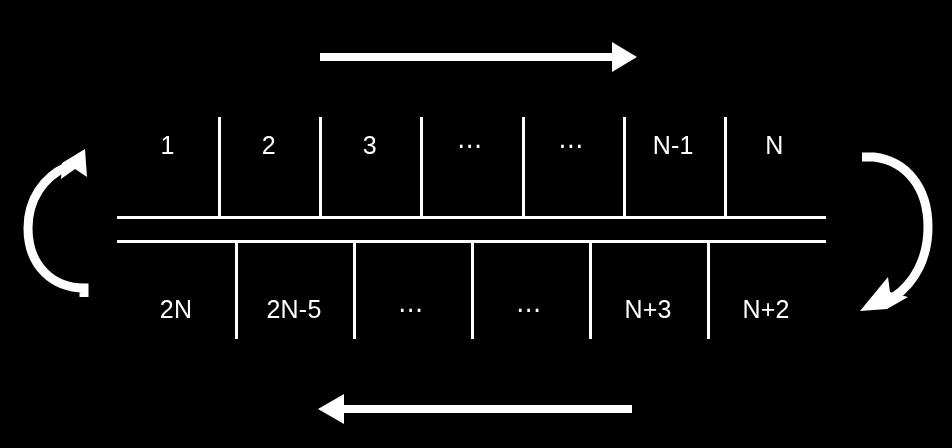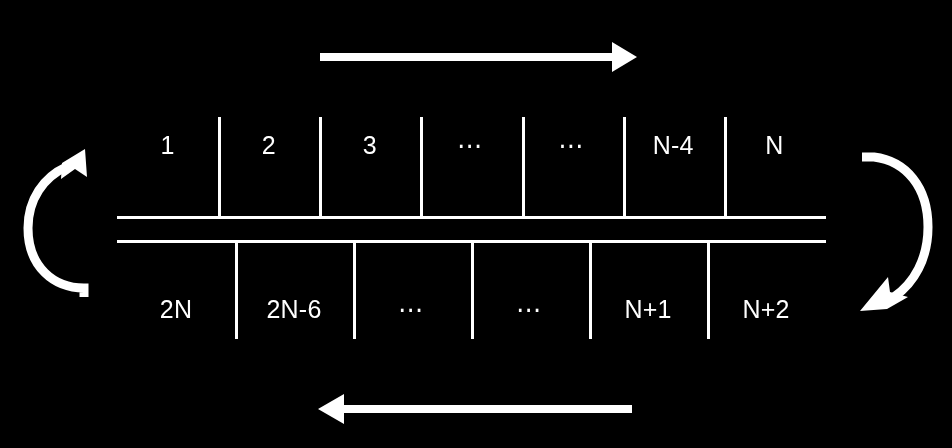--- a/index.html
+++ b/index.html
@@ -123,30 +123,30 @@
   </div>
 
   <div class="grid-area">
 
     <div class="row row-top">
       <div class="cell">1</div>
       <div class="cell">2</div>
       <div class="cell">3</div>
       <div class="cell dots">⋯</div>
       <div class="cell dots">⋯</div>
-      <div class="cell">N-4</div>
+      <div class="cell">N-1</div>
       <div class="cell">N</div>
     </div>
 
     <div class="row row-bottom">
       <div class="cell">2N</div>
-      <div class="cell">2N-6</div>
+      <div class="cell">2N-5</div>
       <div class="cell dots">⋯</div>
       <div class="cell dots">⋯</div>
-      <div class="cell">N+1</div>
+      <div class="cell">N+3</div>
       <div class="cell">N+2</div>
     </div>
 
   </div>
 
   <div class="hrule hrule-upper"></div>
   <div class="hrule hrule-lower"></div>
 
   <div class="straight-arrow arrow-bottom">
     <svg width="322" height="38" viewBox="0 0 322 38">

